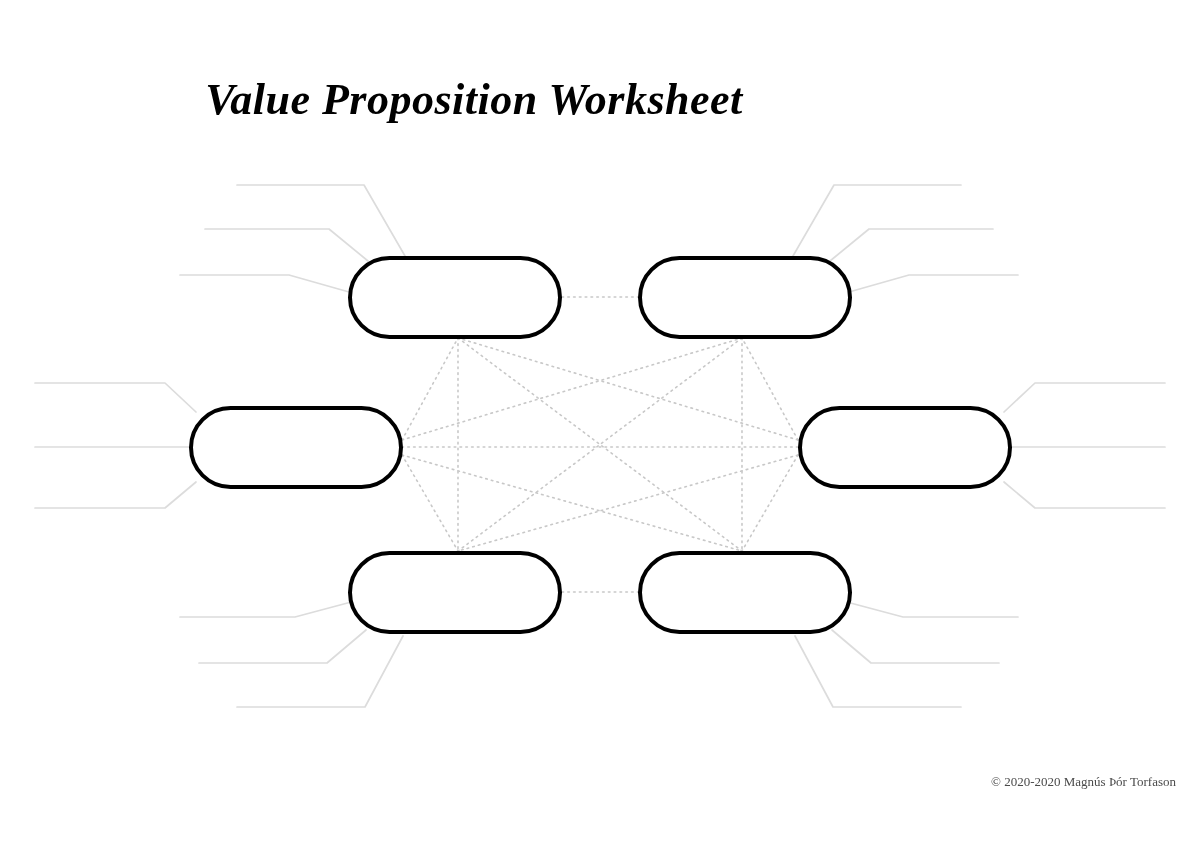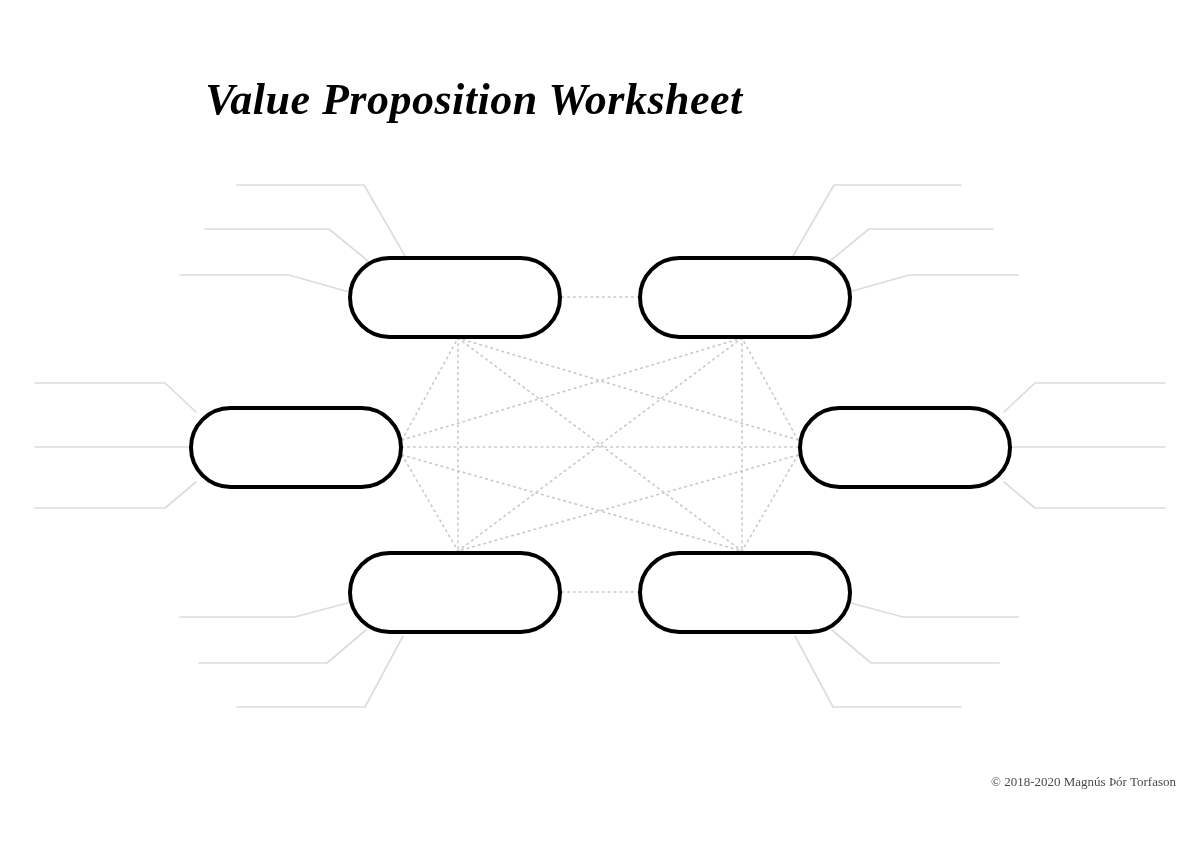--- a/index.html
+++ b/index.html
@@ -129,15 +129,15 @@
     <g id="box-text-layer" font-family="Liberation Serif, serif" font-size="15" fill="#000000" text-anchor="middle">
       <text x="455" y="303"></text>
       <text x="745" y="303"></text>
       <text x="296" y="453"></text>
       <text x="905" y="453"></text>
       <text x="455" y="598"></text>
       <text x="745" y="598"></text>
     </g>
   </svg>
 
-  <div id="copyright">© 2018-2020 Magnús Þór Torfason</div>
+  <div id="copyright">© 2020-2020 Magnús Þór Torfason</div>
 
 </div>
 
 </body></html>

